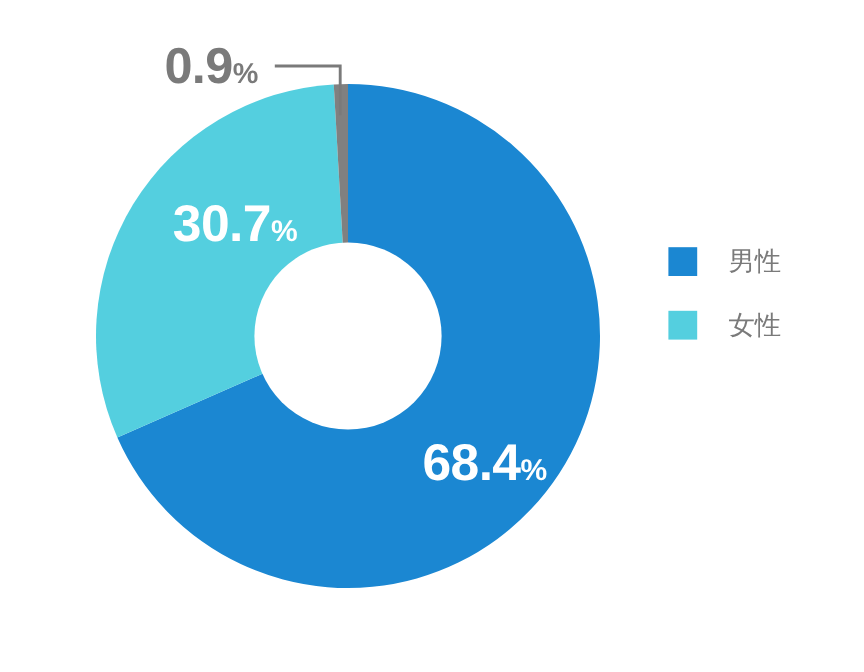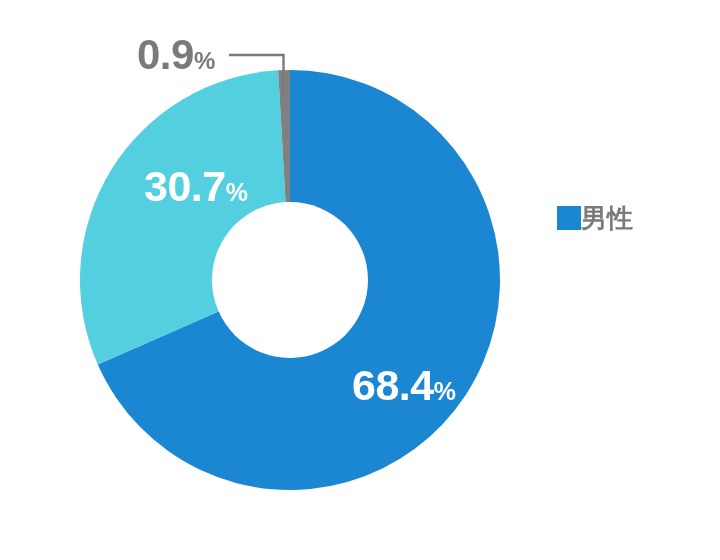--- a/index.html
+++ b/index.html
@@ -77,27 +77,26 @@
   }
   .legend-row:last-child {
     margin-bottom: 0;
   }
   .legend-swatch {
     width: 24px;
     height: 24px;
     flex: 0 0 24px;
   }
   .legend-label {
-    margin-left: 0;
+    margin-left: 26px;
     font-family: "Liberation Sans", "DejaVu Sans", sans-serif;
-    font-size: 26px;
+    font-size: 22px;
     color: #7a7a7a;
     white-space: nowrap;
     line-height: 24px;
-    font-weight: bold;
   }
 </style>
 </head>
 <body>
 
 <div id="chart-root">
 
   <svg class="chart-svg" viewBox="0 0 720 560">
 
     <g>
@@ -121,15 +120,19 @@
     <text class="callout-value" id="label-slice-2" x="137" y="69" text-anchor="start" fill="#7a7a7a">
       <tspan class="callout-value-num">0.9</tspan><tspan class="callout-value-pct">%</tspan>
     </text>
   </svg>
 
   <div id="legend">
     <div class="legend-row">
       <span class="legend-swatch" id="swatch-0" style="background: rgb(27, 135, 210);"></span>
       <span class="legend-label">男性</span>
     </div>
+    <div class="legend-row">
+      <span class="legend-swatch" id="swatch-1" style="background: rgb(84, 207, 223);"></span>
+      <span class="legend-label">女性</span>
+    </div>
   </div>
 
 </div>
 
 </body></html>

